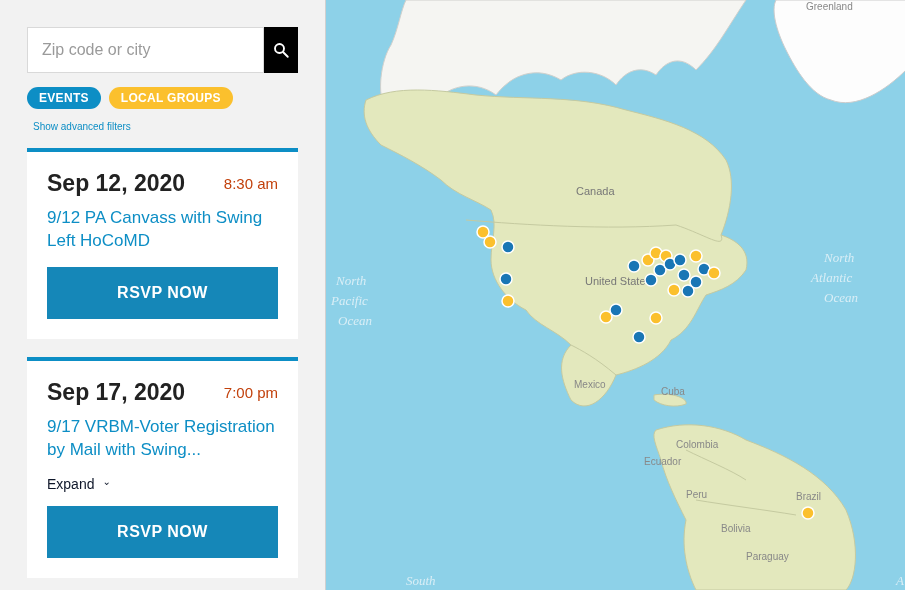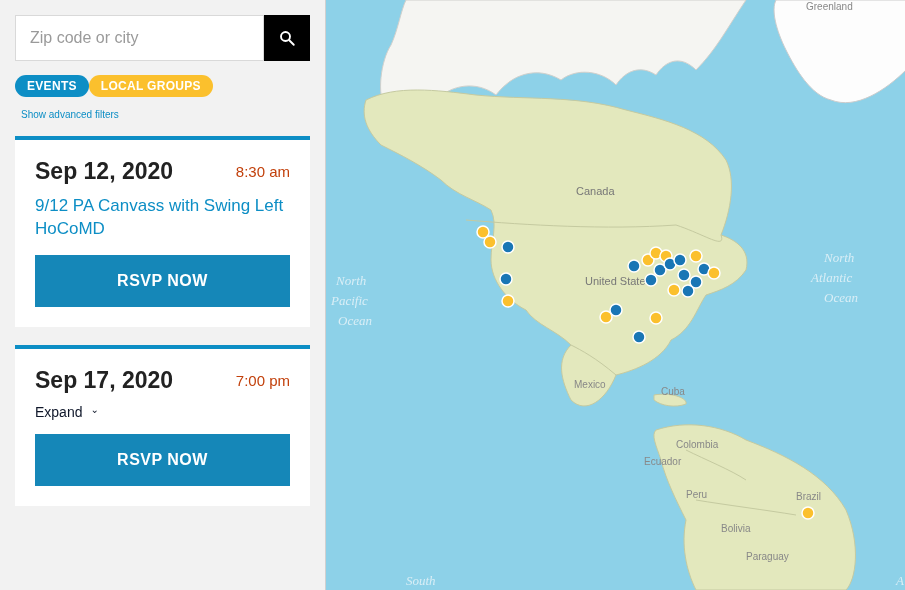--- a/index.html
+++ b/index.html
@@ -1,23 +1,23 @@
 <!DOCTYPE html>
 <html><head>
 <meta charset="utf-8">
 <style>
   * { box-sizing: border-box; margin: 0; padding: 0; }
   html, body { width: 905px; height: 590px; overflow: hidden; font-family: -apple-system, BlinkMacSystemFont, "Segoe UI", Helvetica, Arial, sans-serif; }
   .app { display: flex; width: 905px; height: 590px; }
-  .sidebar { width: 325px; height: 100%; background: #f2f2f2; padding: 15px; overflow-y: auto; }
+  .sidebar { width: 325px; height: 100%; background: #f2f2f2; padding: 27px; overflow-y: auto; }
   .search-row { display: flex; margin-bottom: 14px; }
   .search-input { flex: 1; height: 46px; padding: 0 14px; font-size: 16px; color: #333; border: 1px solid #d9d9d9; background: #fff; outline: none; }
   .search-input::placeholder { color: #9a9a9a; }
   .search-btn { width: 46px; height: 46px; background: #000; border: none; display: flex; align-items: center; justify-content: center; cursor: pointer; }
-  .tabs { display: flex; gap: 0; margin-bottom: 12px; }
+  .tabs { display: flex; gap: 8px; margin-bottom: 12px; }
   .tab { border: none; border-radius: 14px; padding: 4px 12px; font-size: 12px; font-weight: 700; letter-spacing: .3px; cursor: pointer; }
   .tab-events { background: #0d8ec5; color: #fff; }
   .tab-groups { background: #fbc02d; color: #fff; }
   .adv-filters { color: #0d8ec5; font-size: 10px; cursor: pointer; margin: 4px 0 16px 6px; }
   .card { background: #fff; border-top: 4px solid #0d8ec5; padding: 18px 20px 20px 20px; margin-bottom: 18px; }
   .card-header { display: flex; justify-content: space-between; align-items: center; margin-bottom: 10px; }
   .card-date { font-size: 23px; font-weight: 700; color: #222; }
   .card-time { font-size: 15px; color: #c2410c; }
   .card-title { color: #0d8ec5; font-size: 17px; line-height: 1.35; margin-bottom: 14px; cursor: pointer; }
   .expand { color: #0f172a; font-size: 14px; display: flex; align-items: flex-start; gap: 8px; cursor: pointer; margin-bottom: 14px; }
@@ -60,20 +60,21 @@
       </div>
       <div class="card-title">9/12 PA Canvass with Swing Left HoCoMD</div>
       <button class="rsvp">RSVP NOW</button>
     </div>
 
     <div class="card">
       <div class="card-header">
         <div class="card-date">Sep 17, 2020</div>
         <div class="card-time">7:00 pm</div>
       </div>
+      <div class="card-title">9/17 VRBM-Voter Registration by Mail with Swing...</div>
       <div class="expand">
         <span>Expand</span>
         <span class="expand-caret">⌄</span>
       </div>
       <button class="rsvp">RSVP NOW</button>
     </div>
   </div>
 
   <div class="map">
     <svg width="580" height="590" viewBox="0 0 580 590">

